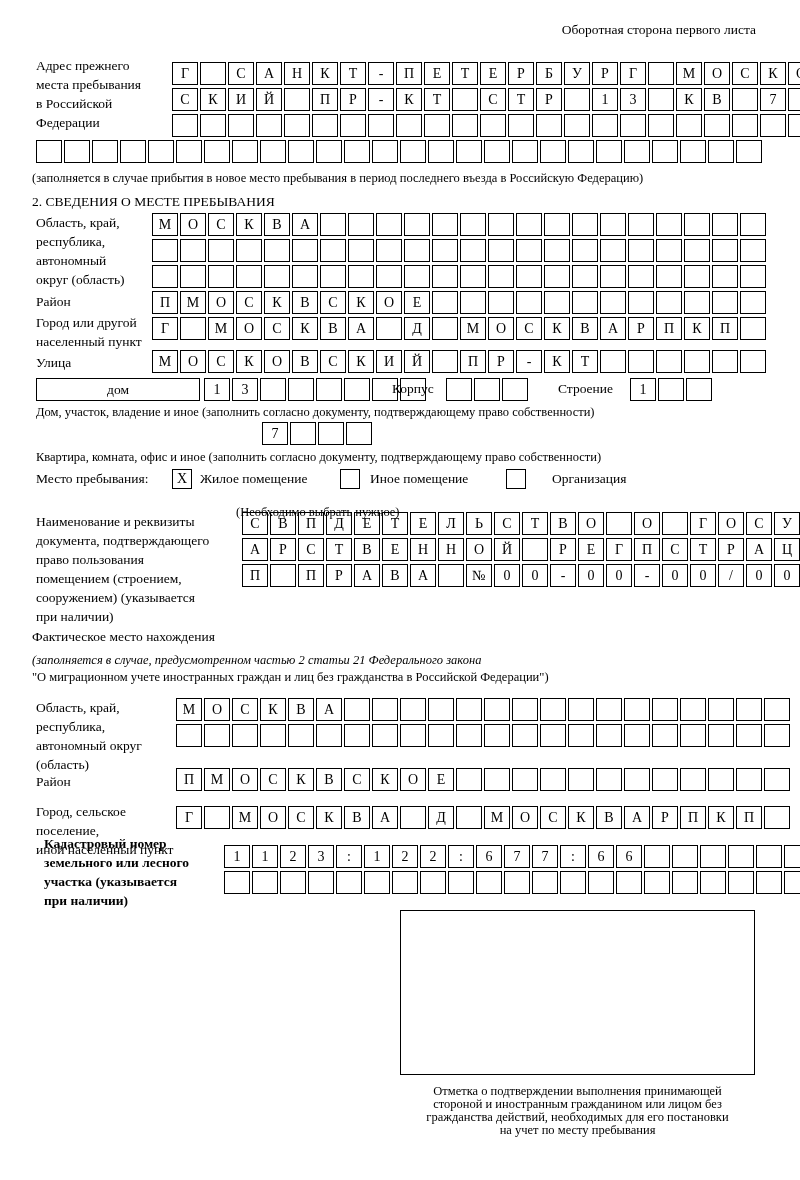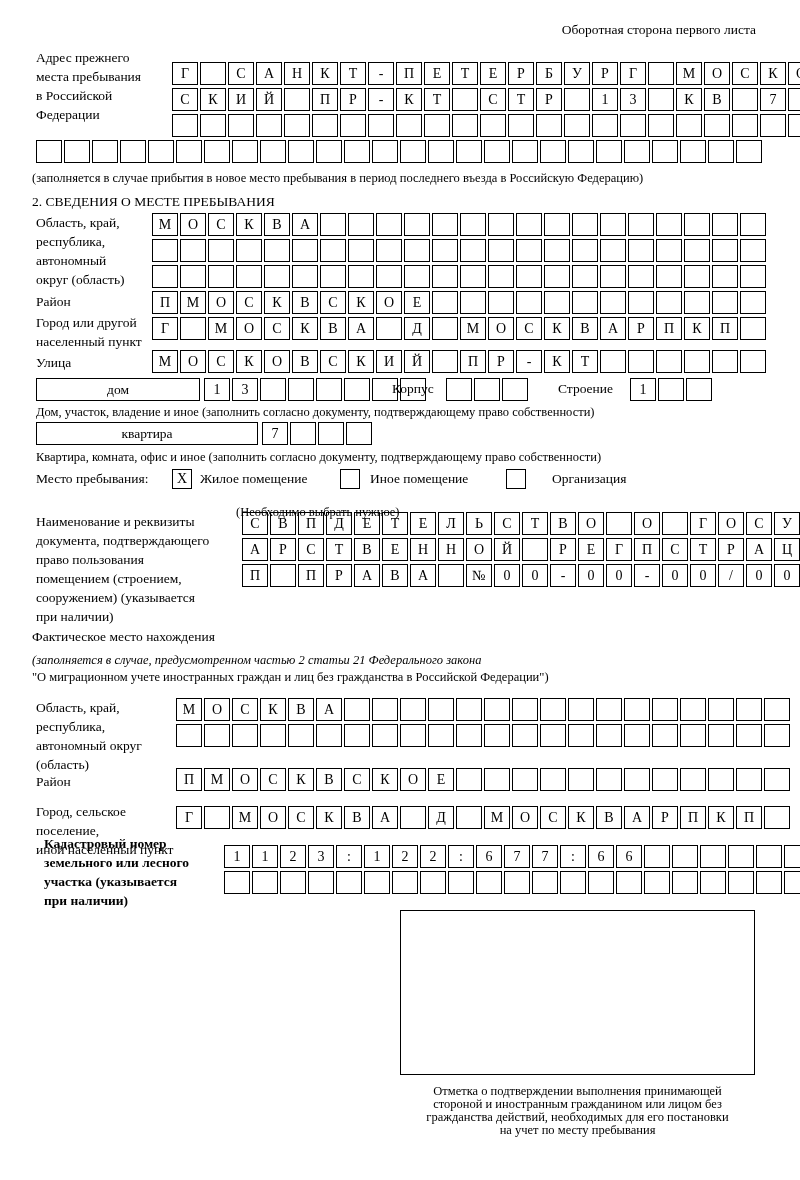--- a/index.html
+++ b/index.html
@@ -93,21 +93,21 @@
     text-align: center;
   }
 </style>
 </head>
 <body>
 
 <div class="page">
 
   <div class="hdr-right">Оборотная сторона первого листа</div>
 
-  <div class="lbl" style="left:36px; top:48px; width:140px;">Адрес прежнего
+  <div class="lbl" style="left:36px; top:56px; width:140px;">Адрес прежнего
 места пребывания
 в Российской
 Федерации</div>
 
   <div class="row" id="prev-row-0" style="left:172px; top:62px;">
       <div class="cell">Г</div>
       <div class="cell"></div>
       <div class="cell">С</div>
       <div class="cell">А</div>
       <div class="cell">Н</div>
@@ -388,21 +388,20 @@
     </div>
   <div class="lbl" style="left:558px; top:379px;">Строение</div>
   <div class="row" id="s2-stroenie" style="left:630px; top:378px;">
       <div class="cell">1</div>
       <div class="cell"></div>
       <div class="cell"></div>
     </div>
 
   <div class="lbl small" style="left:36px; top:403px;">Дом, участок, владение и иное (заполнить согласно документу, подтверждающему право собственности)</div>
 
-  <div class="boxwide" style="left:36px; top:422px; width:222px;">квартира</div>
   <div class="row" id="s2-flat" style="left:262px; top:422px;">
       <div class="cell">7</div>
       <div class="cell"></div>
       <div class="cell"></div>
       <div class="cell"></div>
     </div>
   <div class="lbl small" style="left:36px; top:448px;">Квартира, комната, офис и иное (заполнить согласно документу, подтверждающему право собственности)</div>
 
   <div class="lbl" style="left:36px; top:469px;text-align:center;">Место пребывания:</div>
   <div class="ckbox" style="left:172px; top:469px;">X</div>

